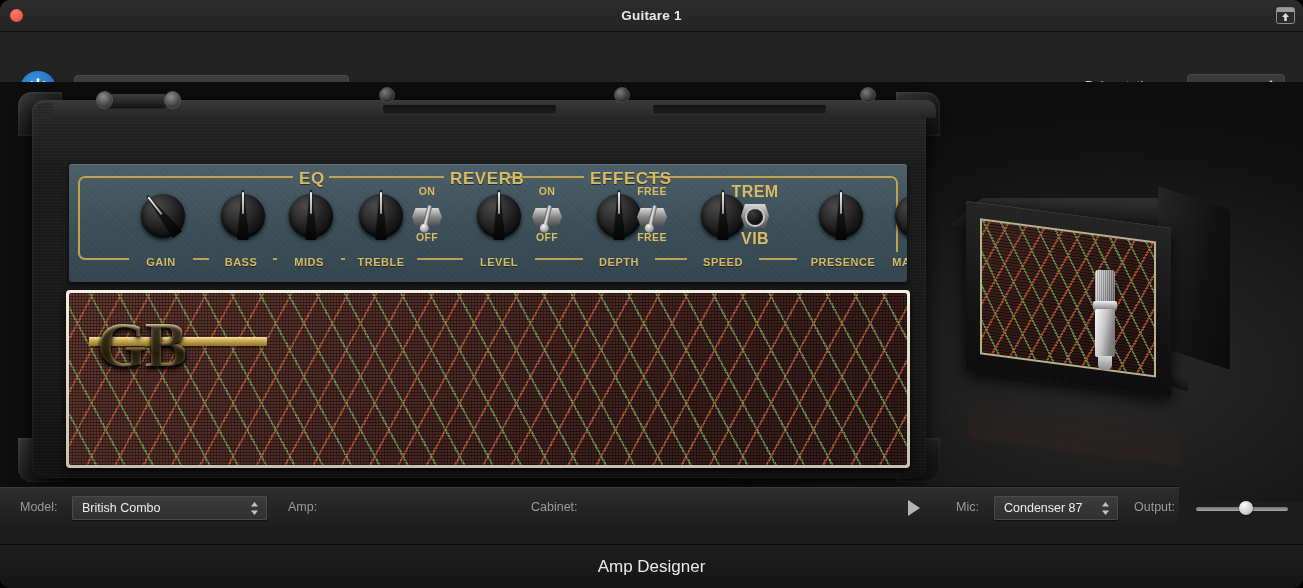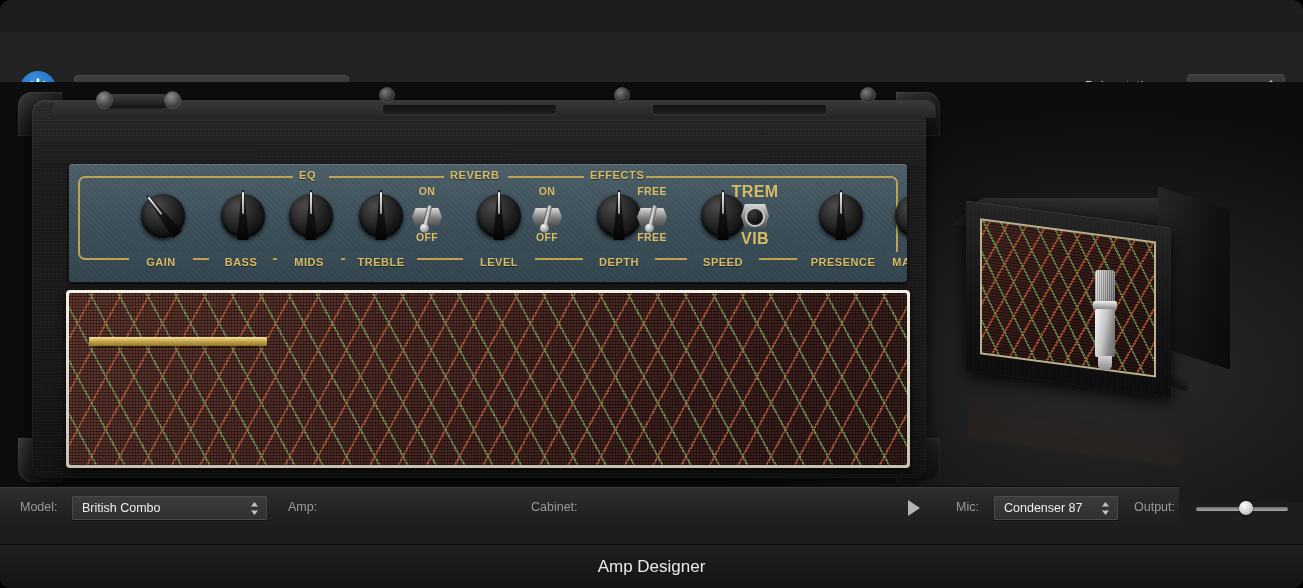--- a/index.html
+++ b/index.html
@@ -171,21 +171,21 @@
     border: 2px solid #c8a951; border-radius: 7px;
     opacity: .92;
   }
   
   .gb-mask {
     position: absolute; top: 6px; height: 12px;
     background: linear-gradient(#4c5f68, #495c66);
   }
   .sect-label {
     position: absolute; top: 5px;
-    color: #d8bb63; font-size: 11px; font-weight: bold;
+    color: #d8bb63; font-size: 17px; font-weight: bold;
     letter-spacing: .6px; text-shadow: 0 1px 0 rgba(0,0,0,.5);
     background: transparent;
   }
   .bot-mask {
     position: absolute; bottom: 14px; height: 16px;
     background: linear-gradient(#3a4d57, #364952);
   }
   .knob-label {
     position: absolute; bottom: 14px;
     color: #d8bb63; font-size: 11px; font-weight: bold;
@@ -432,20 +432,29 @@
     position: absolute; left: 0; top: 0; width: 1303px; height: 44px;
     line-height: 44px; text-align: center;
     color: #e9e9e9; font-size: 17px;
   }
 </style>
 </head>
 <body>
 
 <div class="window">
 
+  <div class="titlebar">
+    <div class="close-dot"></div>
+    <div class="win-title">Guitare 1</div>
+    <div class="detach-btn">
+      <svg class="detach-arrow" width="9" height="10" viewBox="0 0 9 10">
+        <path d="M4.5 1 L8 5 L5.8 5 L5.8 9 L3.2 9 L3.2 5 L1 5 Z" fill="#dcdcdc"></path>
+      </svg>
+    </div>
+  </div>
 
   <div class="headerbar">
     <div class="power-btn">
       <svg width="36" height="36" viewBox="0 0 36 36">
         <path d="M11.8 11.4 A9 9 0 1 0 24.2 11.4" fill="none" stroke="#ffffff" stroke-width="2.6" stroke-linecap="round"></path>
         <line x1="18" y1="8.5" x2="18" y2="18" stroke="#ffffff" stroke-width="2.6" stroke-linecap="round"></line>
       </svg>
     </div>
 
     <div class="preset-menu">
@@ -609,20 +618,21 @@
                 <div class="rcap"></div>
                 <div class="sw-lbl top">TREM</div>
                 <div class="sw-lbl bot">VIB</div>
               </div>
             </div>
         </div>
 
         <div class="grille-frame">
           <div class="grille">
             <div class="gold-bar"></div>
+            <div class="gb-logo">GB</div>
           </div>
         </div>
       </div>
     </div>
 
     <div class="cab">
       <div class="cab-top"></div>
       <div class="cab-side"></div>
       <div class="cab-foot"></div>
       <div class="cab-front">

